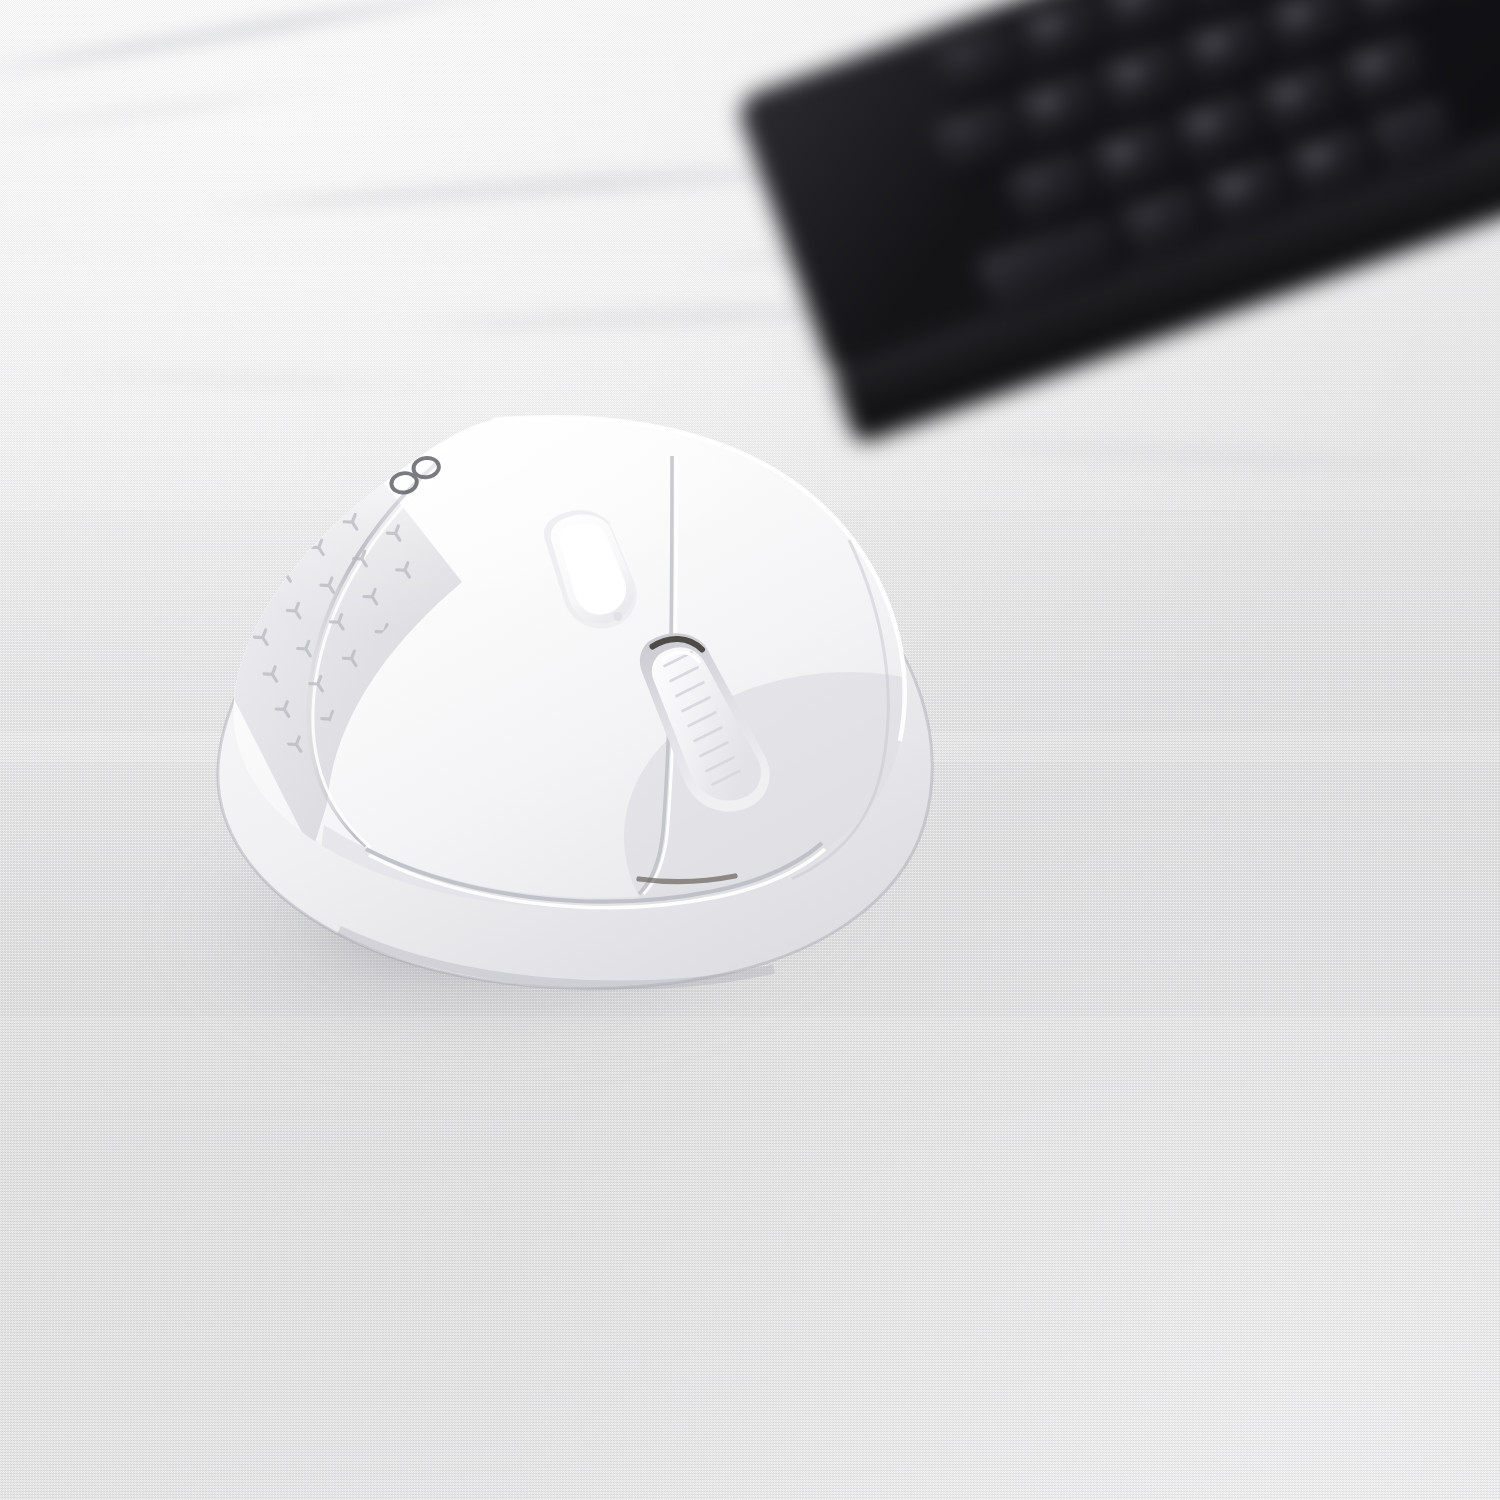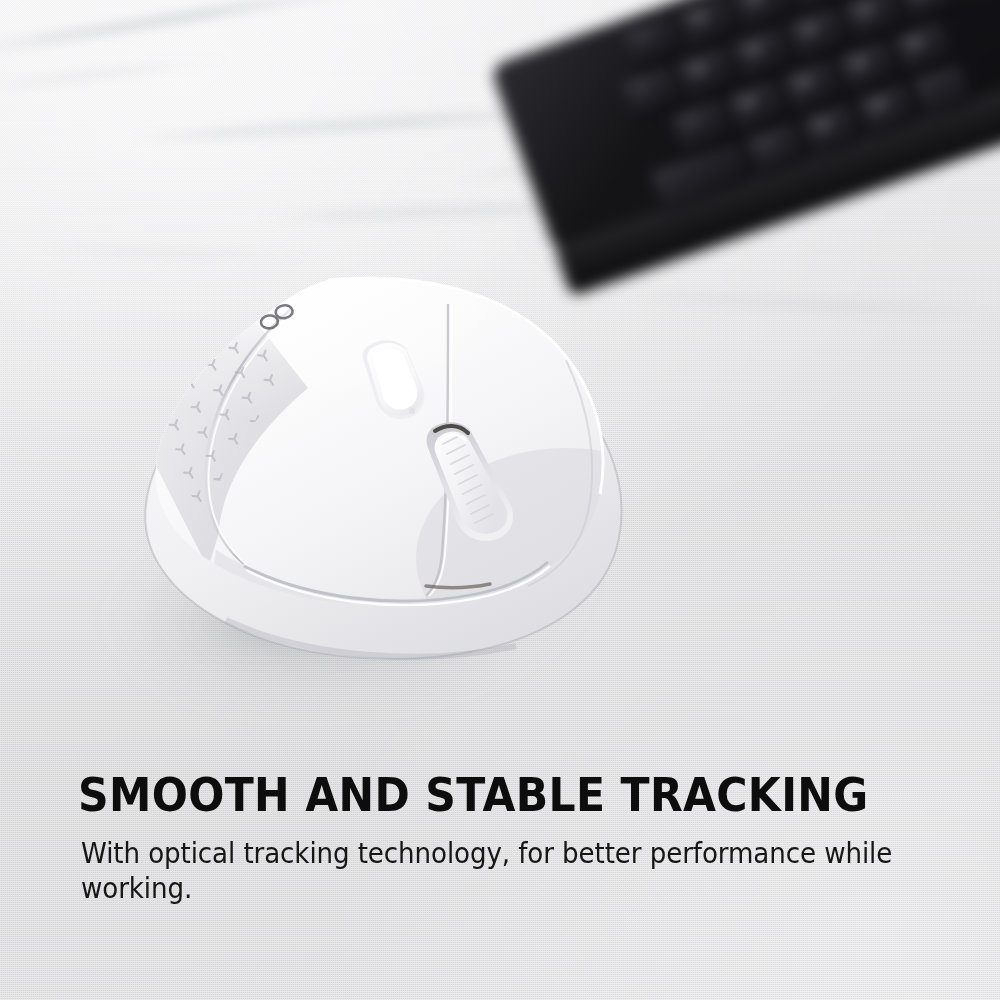--- a/index.html
+++ b/index.html
@@ -555,18 +555,14 @@
 
       <g transform="translate(172,44) rotate(-8)" opacity="0.82">
         <ellipse cx="0" cy="10" rx="8.5" ry="6.4" fill="none" stroke="#5e5e66" stroke-width="2.6"></ellipse>
         <ellipse cx="16" cy="2" rx="8.5" ry="6.4" fill="none" stroke="#5e5e66" stroke-width="2.6"></ellipse>
       </g>
 
       <path d="M 130,352 C 210,390 330,398 420,378" fill="none" stroke="rgba(170,170,180,0.35)" stroke-width="6"></path>
     </svg>
   </div>
 
-  <div class="caption">
-    <h1 class="headline">SMOOTH AND STABLE TRACKING</h1>
-    <p class="subcopy">With optical tracking technology, for better performance while working.</p>
-  </div>
 
 </div>
 
 </body></html>

